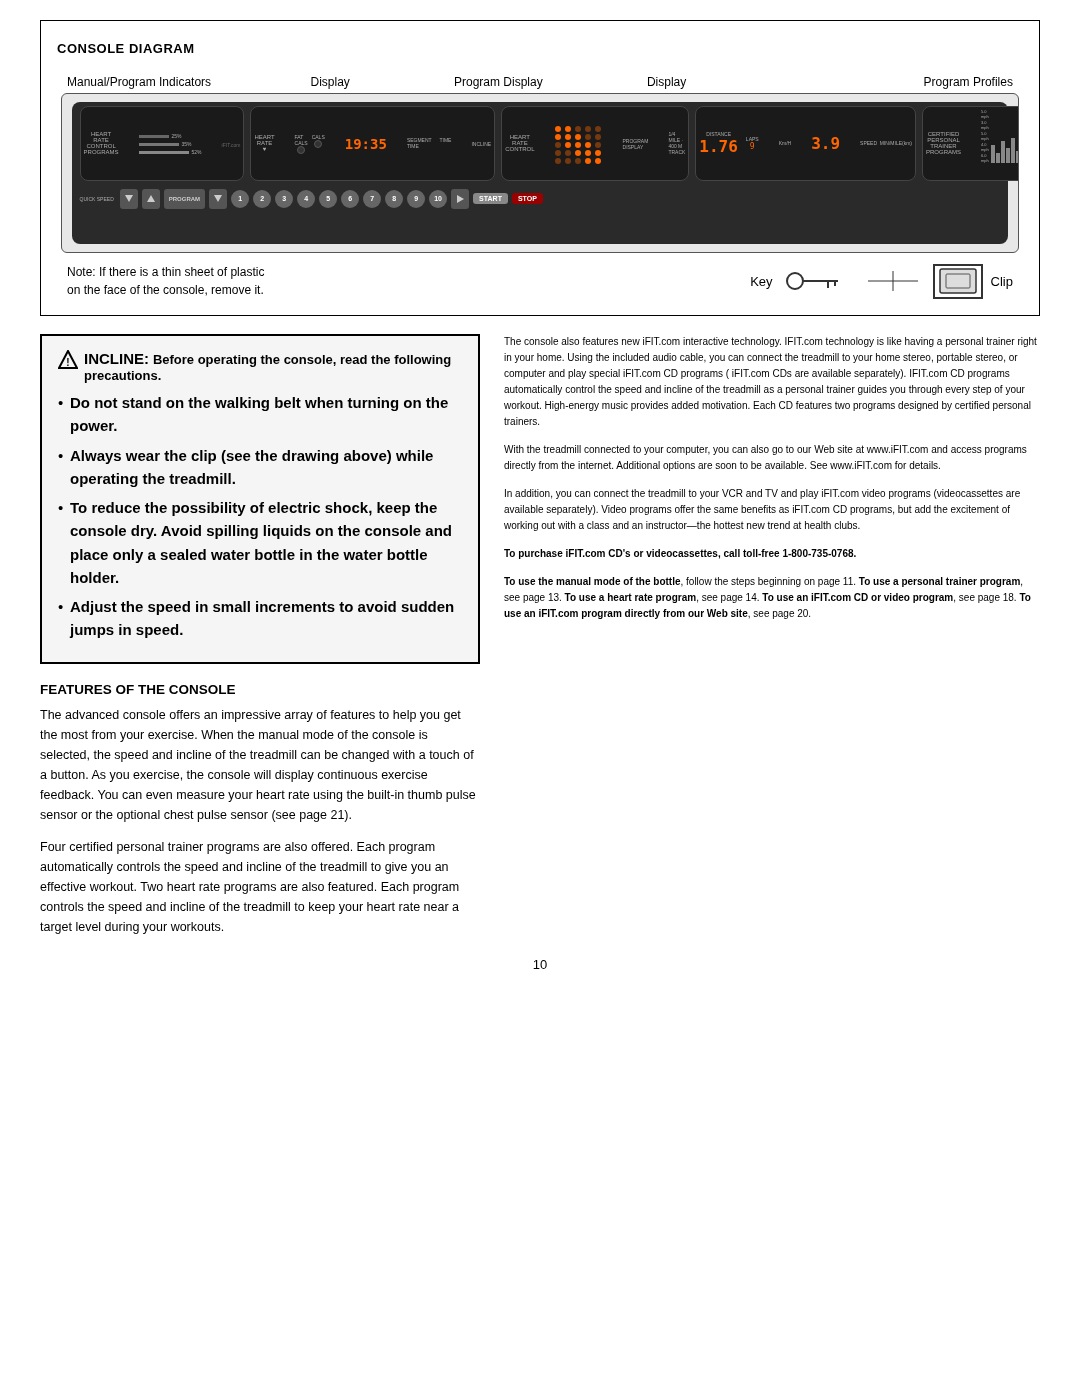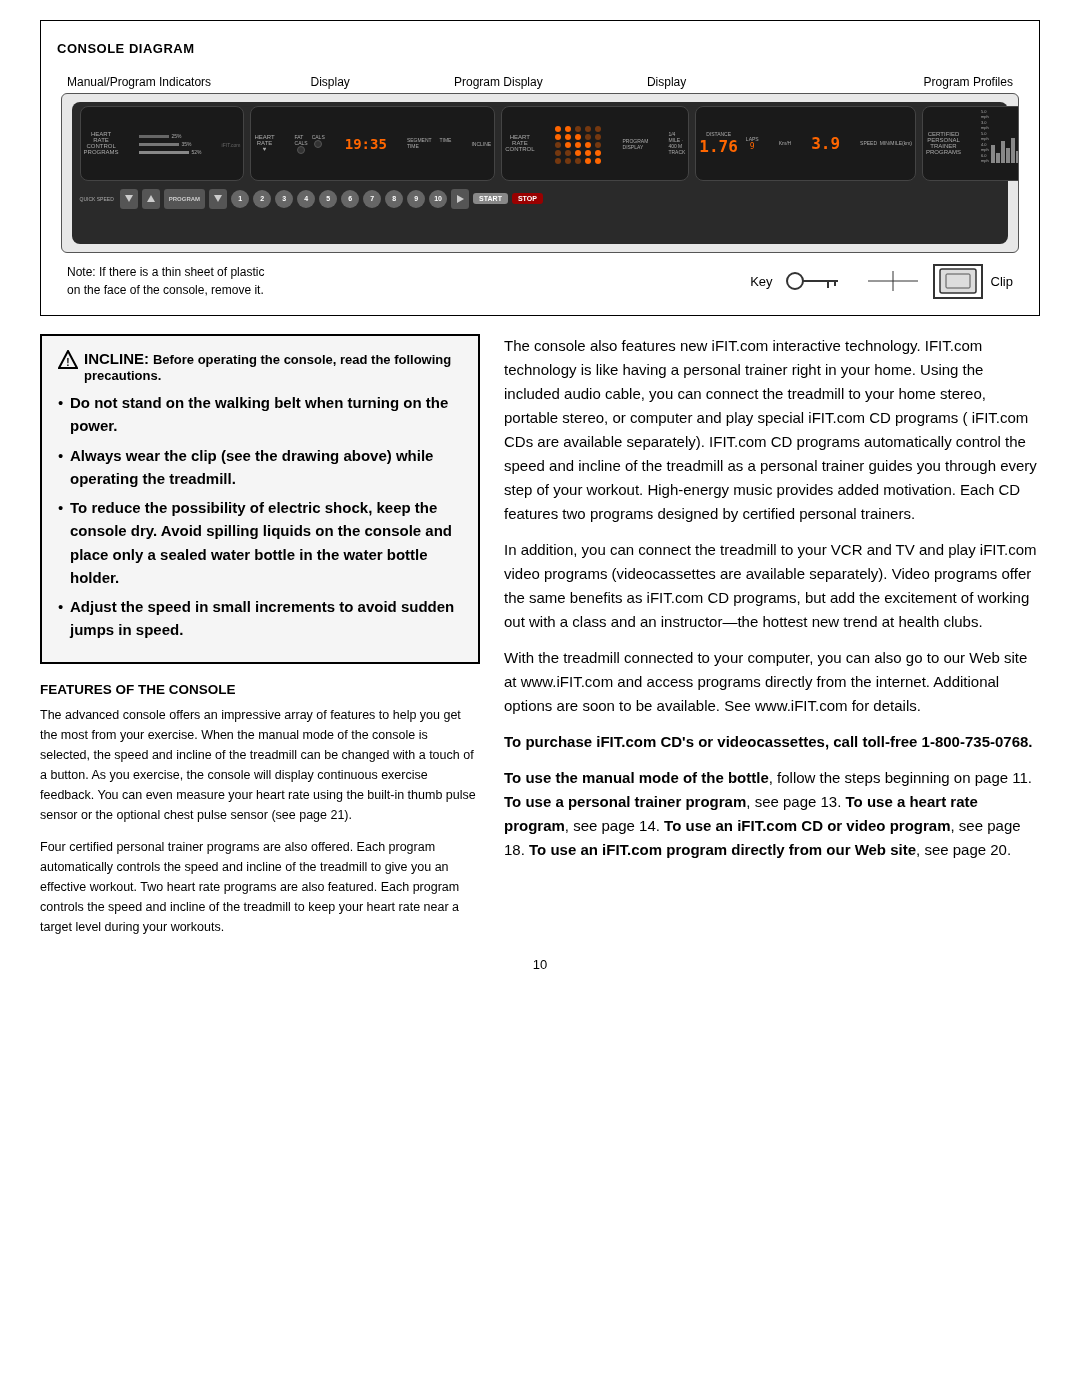--- a/index.html
+++ b/index.html
@@ -302,21 +302,21 @@
       margin-bottom: 8px;
     }
 
     .features-text {
       font-size: 12.5px;
       line-height: 1.6;
     }
 
     
     .right-text {
-      font-size: 15px;
+      font-size: 10px;
       line-height: 1.6;
       margin-bottom: 12px;
     }
 
     
     .page-number {
       text-align: center;
       font-size: 13px;
       margin-top: 20px;
     }
@@ -561,22 +561,22 @@
 
       <div>
         <div class="features-title">FEATURES OF THE CONSOLE</div>
         <div class="features-text" style="margin-bottom:12px;">The advanced console offers an impressive array of features to help you get the most from your exercise. When the manual mode of the console is selected, the speed and incline of the treadmill can be changed with a touch of a button. As you exercise, the console will display continuous exercise feedback. You can even measure your heart rate using the built-in thumb pulse sensor or the optional chest pulse sensor (see page 21).</div>
         <div class="features-text">Four certified personal trainer programs are also offered. Each program automatically controls the speed and incline of the treadmill to give you an effective workout. Two heart rate programs are also featured. Each program controls the speed and incline of the treadmill to keep your heart rate near a target level during your workouts.</div>
       </div>
     </div>
 
     <div class="right-column">
       <div class="right-text">The console also features new iFIT.com interactive technology. IFIT.com technology is like having a personal trainer right in your home. Using the included audio cable, you can connect the treadmill to your home stereo, portable stereo, or computer and play special iFIT.com CD programs ( iFIT.com CDs are available separately). IFIT.com CD programs automatically control the speed and incline of the treadmill as a personal trainer guides you through every step of your workout. High-energy music provides added motivation. Each CD features two programs designed by certified personal trainers.</div>
+      <div class="right-text">With the treadmill connected to your computer, you can also go to our Web site at www.iFIT.com and access programs directly from the internet. Additional options are soon to be available. See www.iFIT.com for details.</div>
       <div class="right-text">In addition, you can connect the treadmill to your VCR and TV and play iFIT.com video programs (videocassettes are available separately). Video programs offer the same benefits as iFIT.com CD programs, but add the excitement of working out with a class and an instructor—the hottest new trend at health clubs.</div>
-      <div class="right-text">With the treadmill connected to your computer, you can also go to our Web site at www.iFIT.com and access programs directly from the internet. Additional options are soon to be available. See www.iFIT.com for details.</div>
       <div class="right-text">
         <strong>To purchase iFIT.com CD's or videocassettes, call toll-free 1-800-735-0768.</strong>
       </div>
       <div class="right-text">
         
         <strong>To use the manual mode of the bottle</strong>, follow the steps beginning on page 11. <strong>To use a personal trainer program</strong>, see page 13. <strong>To use a heart rate program</strong>, see page 14. <strong>To use an iFIT.com CD or video program</strong>, see page 18. <strong>To use an iFIT.com program directly from our Web site</strong>, see page 20.
       </div>
     </div>
   </div>
 

